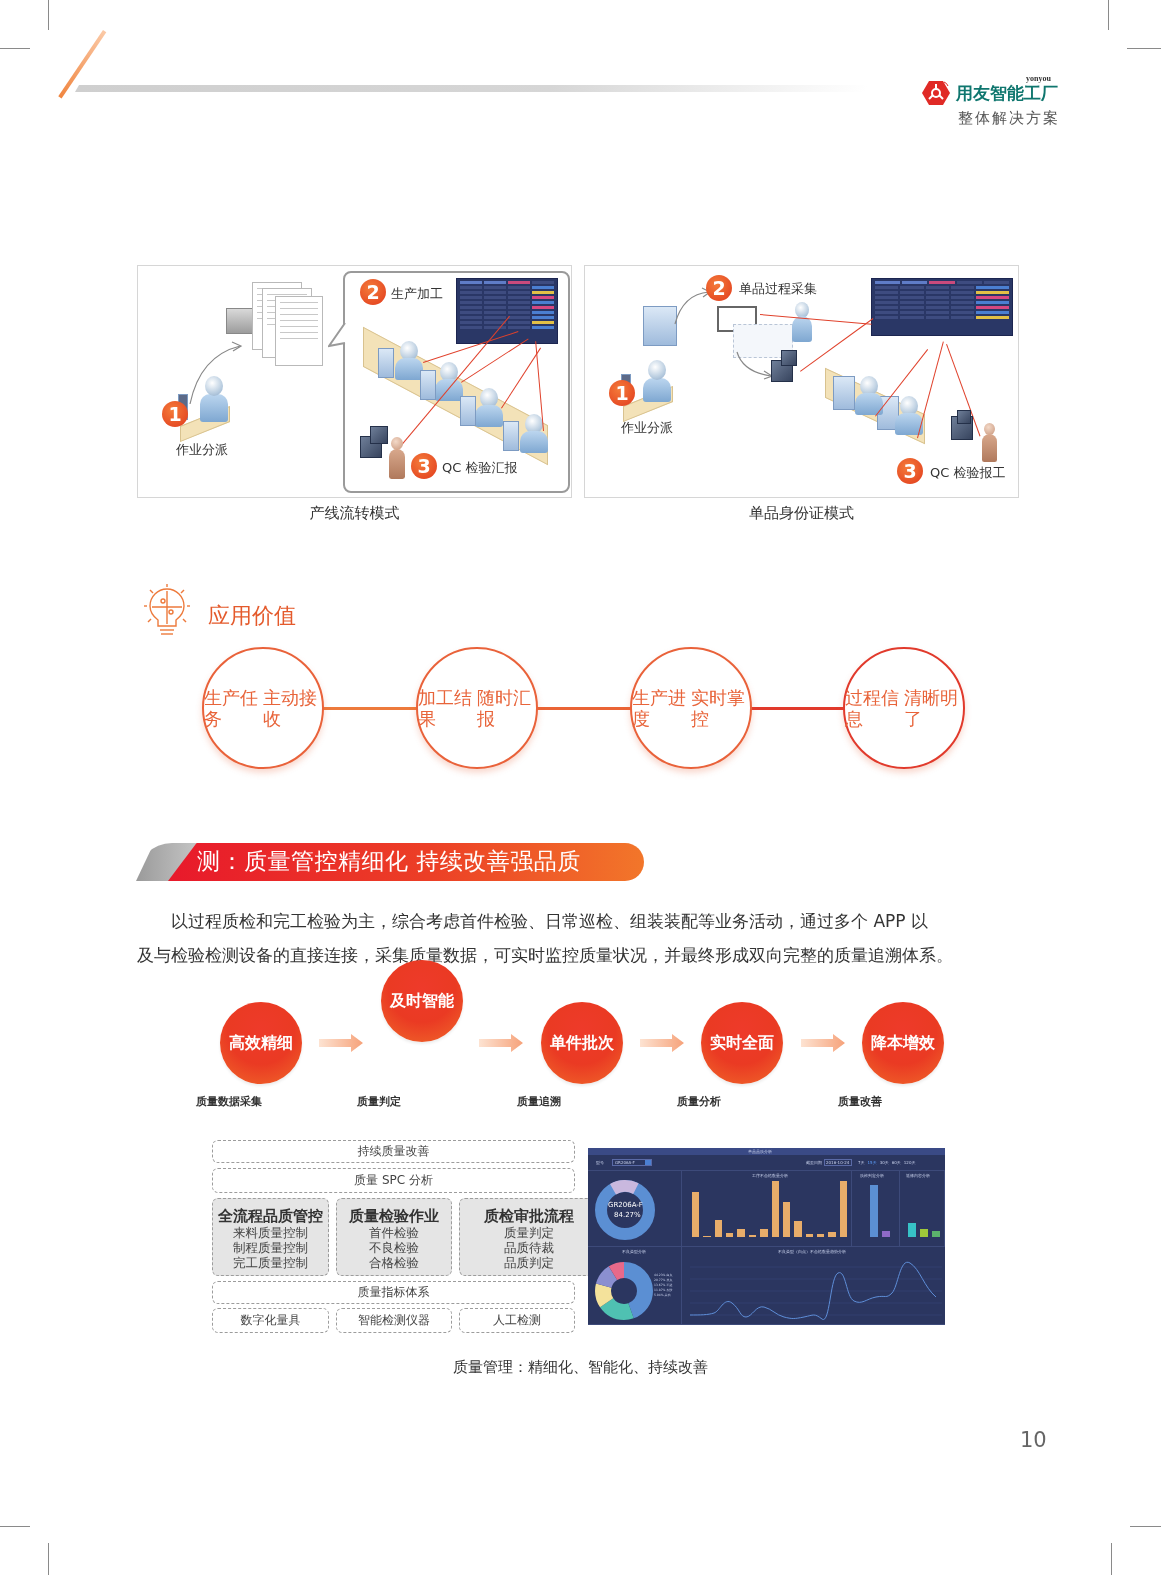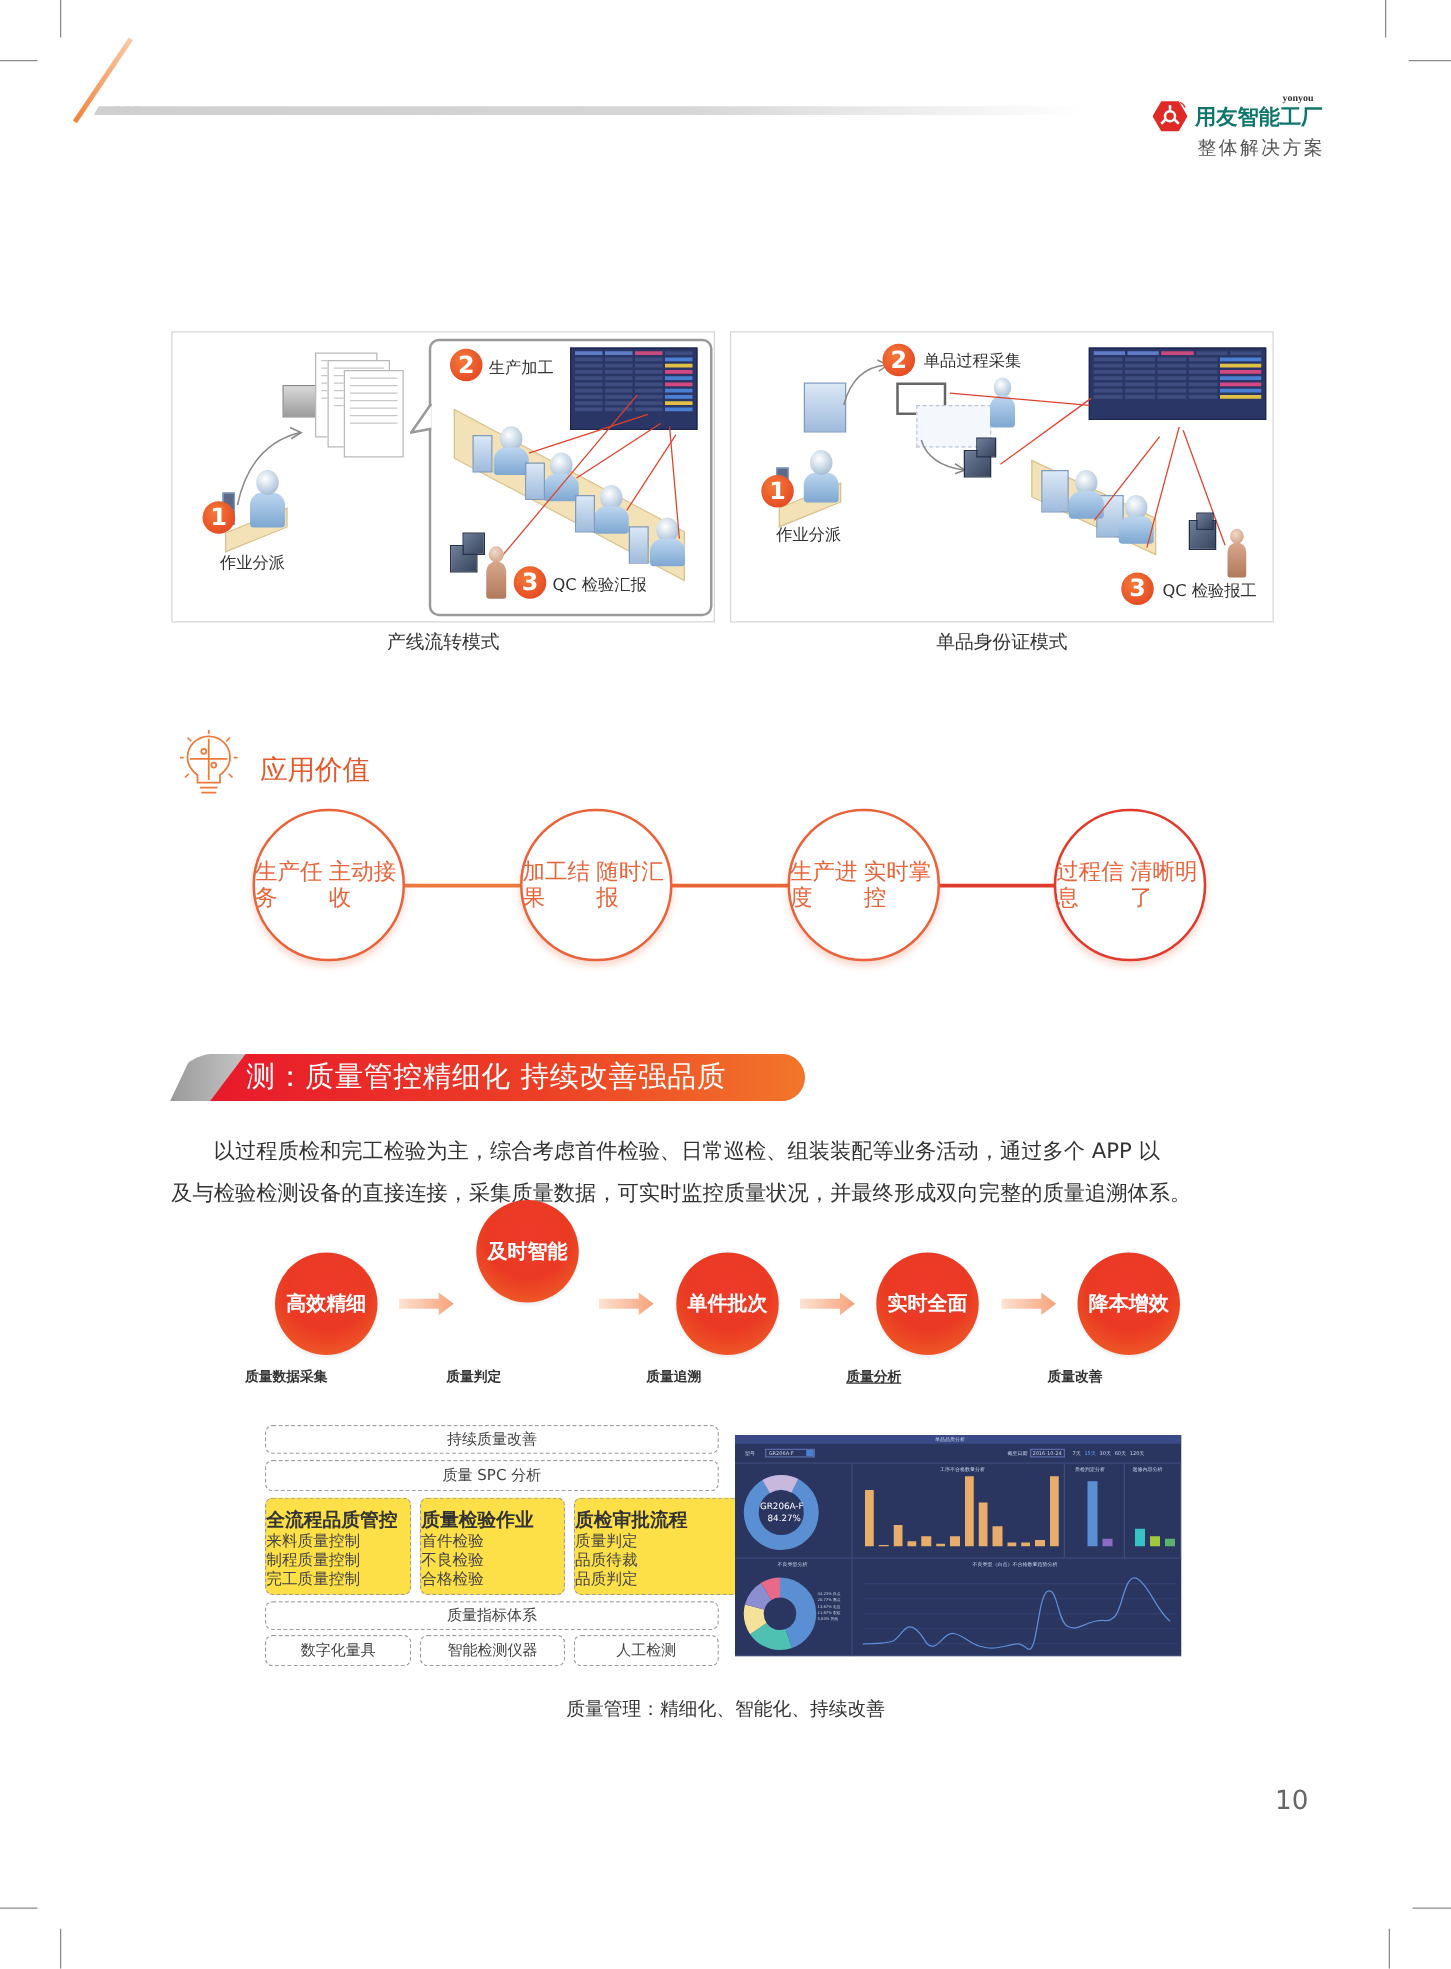--- a/index.html
+++ b/index.html
@@ -53,21 +53,21 @@
 
   .para { position: absolute; left: 137px; width: 890px; font-size: 17px; color: #333; line-height: 34px; white-space: nowrap; }
 
   
   .flow-circle { position: absolute; width: 82px; height: 82px; border-radius: 50%; background: radial-gradient(circle at 50% 35%, #ee3a2a, #ea3a23 50%, #f06a2a 100%); color: #fff; font-weight: bold; font-size: 16px; line-height: 20px; display: flex; flex-direction: row; align-items: center; justify-content: center; box-shadow: 0 2px 3px rgba(0,0,0,0.08); }
   .flow-arrow { position: absolute; width: 44px; height: 18px; }
   .flow-label { position: absolute; font-size: 11px; font-weight: bold; color: #333; text-align: left; white-space: nowrap; }
 
   
   .lbox { position: absolute; border: 1.5px dashed #9c9c9c; border-radius: 6px; background: #fff; font-size: 12px; color: #444; display: flex; align-items: center; justify-content: center; white-space: nowrap; }
-  .lcol { position: absolute; border: 1.5px dashed #9c9c9c; border-radius: 6px; background: #fde047; }
+  .lcol { position: absolute; border: 1.5px dashed #9c9c9c; border-radius: 6px; background: #e5e5e5; text-align: center; }
   .lcol .t { font-size: 15px; font-weight: bold; color: #333; margin-top: 8px; line-height: 18px; }
   .lcol .s { font-size: 12.5px; color: #444; line-height: 15px; }
 
   
   .dash { position: absolute; left: 588px; top: 1148px; width: 357px; height: 177px; background: #2b3660; overflow: hidden; }
   .dash-titlebar { position: absolute; left: 0; top: 0; width: 100%; height: 7px; background: #3a4a86; }
   .dash-txt { position: absolute; font-size: 4px; color: #c9d2ec; white-space: nowrap; }
   .dash-panel { position: absolute; border-right: 1px solid #3d4a7a; border-bottom: 1px solid #3d4a7a; }
   .caption2 { position: absolute; left: 0; width: 1161px; top: 1358px; font-size: 15px; color: #333; text-align: center; }
   .page-num { position: absolute; left: 1020px; top: 1428px; font-size: 21px; color: #666; }
@@ -429,21 +429,21 @@
 <svg class="flow-arrow" style="left:640px;top:1034px;" viewBox="0 0 44 18">
     <path d="M0 5 H32 V0 L44 9 L32 18 V13 H0 Z" fill="url(#ga)"></path>
   </svg>
 <svg class="flow-arrow" style="left:801px;top:1034px;" viewBox="0 0 44 18">
     <path d="M0 5 H32 V0 L44 9 L32 18 V13 H0 Z" fill="url(#ga)"></path>
   </svg>
 
 <span class="flow-label" style="left:196px;width:130px;top:1094px;">质量数据采集</span>
 <span class="flow-label" style="left:357px;width:130px;top:1094px;">质量判定</span>
 <span class="flow-label" style="left:517px;width:130px;top:1094px;">质量追溯</span>
-<span class="flow-label" style="left:677px;width:130px;top:1094px;text-decoration:underline;">质量分析</span>
+<span class="flow-label" style="left:677px;width:130px;top:1094px;">质量分析</span>
 <span class="flow-label" style="left:838px;width:130px;top:1094px;">质量改善</span>
 
 <div class="lbox" style="left:212px;top:1140px;width:363px;height:23px;">持续质量改善</div>
 <div class="lbox" style="left:212px;top:1168px;width:363px;height:25px;">质量 SPC 分析</div>
 
 <div class="lcol" style="left:212px;top:1198px;width:117px;height:78px;">
   <div class="t">全流程品质管控</div>
   <div class="s">来料质量控制</div>
   <div class="s">制程质量控制</div>
   <div class="s">完工质量控制</div>

